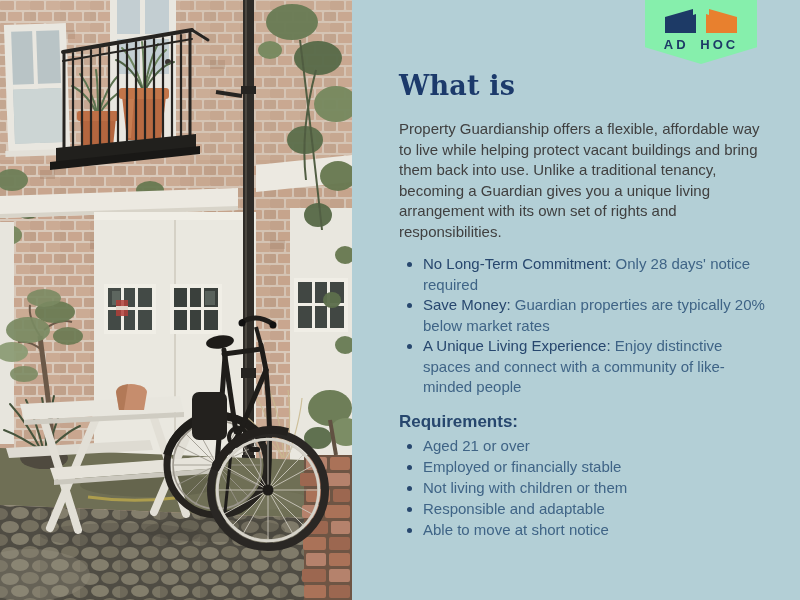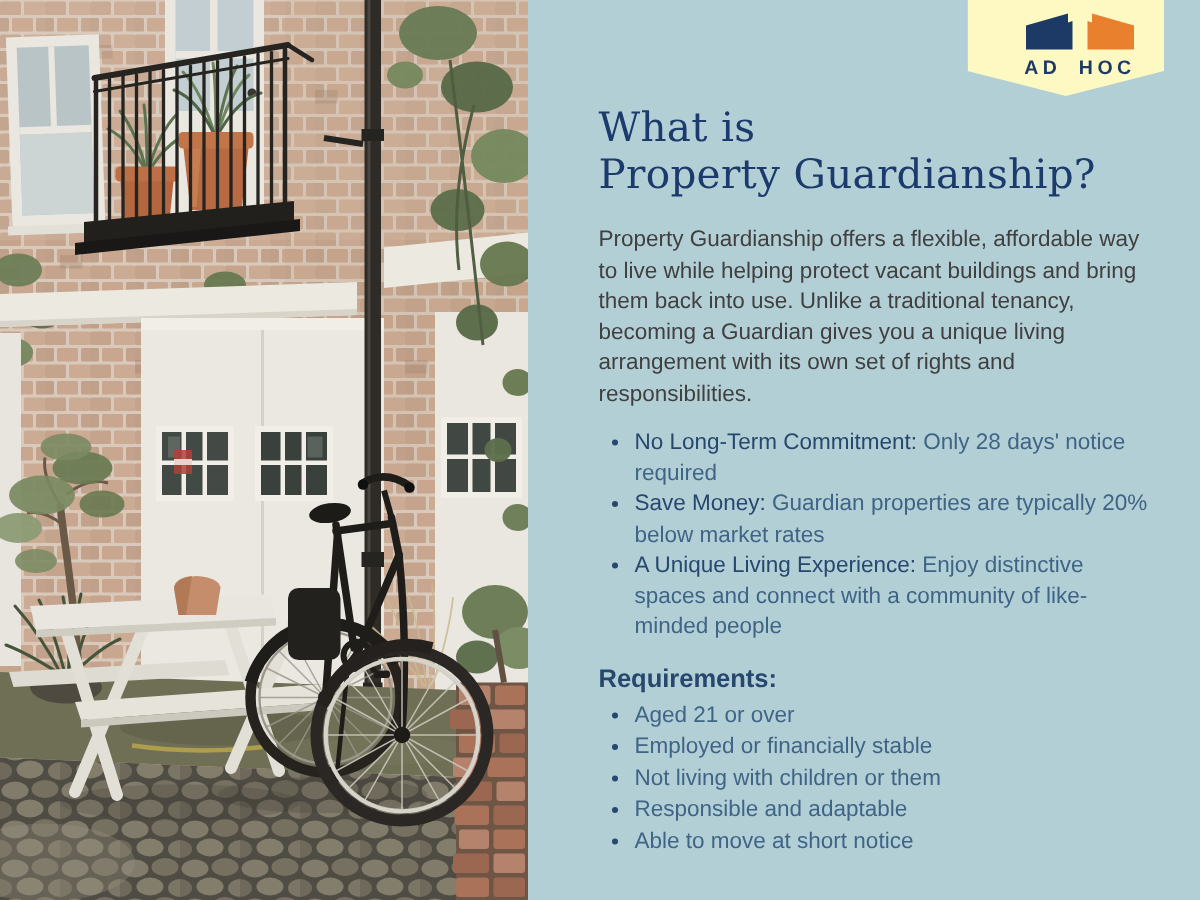--- a/index.html
+++ b/index.html
@@ -4,27 +4,27 @@
 <style>
   html,body{margin:0;padding:0;}
   body{width:800px;height:600px;overflow:hidden;font-family:"Liberation Sans",sans-serif;}
   .flyer{width:800px;height:600px;display:flex;background:#b3cfd6;}
   
   .photo{width:352px;height:600px;flex:0 0 352px;position:relative;overflow:hidden;}
   .photo svg{display:block;}
   
   .panel{position:relative;width:448px;height:600px;background:#b3cfd6;box-sizing:border-box;
          padding:70px 28px 0 47px;color:#3f6486;}
-  .ribbon{position:absolute;top:0;left:293px;width:112px;height:64px;background:#fef9c3;
+  .ribbon{position:absolute;top:0;left:293px;width:112px;height:64px;background:#86efac;
           clip-path:polygon(0 0,100% 0,100% 74%,50% 100%,0 74%);
-          display:flex;flex-direction:column;align-items:center;justify-content:flex-start;padding-left:19px;}
+          display:flex;flex-direction:column;align-items:center;justify-content:flex-start;}
   .ribbon .marks{margin-top:7px;}
   .ribbon .wordmark{font-size:13px;font-weight:bold;letter-spacing:3px;word-spacing:5px;
           color:#1d3a66;margin-top:2px;font-family:"Liberation Sans",sans-serif;}
-  h1{font-family:"DejaVu Serif","Liberation Serif",serif;font-weight:normal;color:#1c3a6b;
+  h1{font-family:"DejaVu Serif","Liberation Serif",serif;font-weight:bold;color:#1c3a6b;
      font-size:27px;line-height:31px;margin:0 0 18px 0;letter-spacing:.2px;}
   .intro{font-size:15px;line-height:20.5px;margin:0 0 12px 0;color:#404040;}
   .sec-head{font-size:15.5px;font-weight:bold;color:#27476e;margin:0;line-height:20px;}
   ul{margin:2px 0 0 0;padding:0 0 0 24px;}
   li{font-size:15px;line-height:20.5px;color:#3f6486;margin:0;}
   li::marker{color:#27476e;}
   li strong{color:#27476e;font-weight:normal;}
   .req-head{font-size:17px;font-weight:bold;color:#27476e;margin:13px 0 2px 0;line-height:22px;}
   .req-list li{line-height:21px;}
 </style>
@@ -347,21 +347,21 @@
 
     <div class="ribbon">
       <svg class="marks" width="78" height="28" viewBox="0 0 78 28">
         <path d="M3,10 L31,2 L31,8 L34,7 L34,26 L3,26 Z" fill="#1d3a66"></path>
         <path d="M44,7 L47,8 L47,2 L75,10 L75,26 L44,26 Z" fill="#e8802e"></path>
       </svg>
       <div class="wordmark">AD HOC</div>
     </div>
 
     <h1><span>What is</span><br>
-      <span>Property Guardianship?</span></h1>
+      </h1>
 
     <p class="intro">Property Guardianship offers a flexible, affordable way to live while helping protect vacant buildings and bring them back into use. Unlike a traditional tenancy, becoming a Guardian gives you a unique living arrangement with its own set of rights and responsibilities.</p>
 
     <ul>
       <li><strong>No Long-Term Commitment:</strong><span> Only 28 days' notice required</span></li>
       <li><strong>Save Money:</strong><span> Guardian properties are typically 20% below market rates</span></li>
       <li><strong>A Unique Living Experience:</strong><span> Enjoy distinctive spaces and connect with a community of like-minded people</span></li>
     </ul>
 
     <p class="req-head">Requirements:</p>

